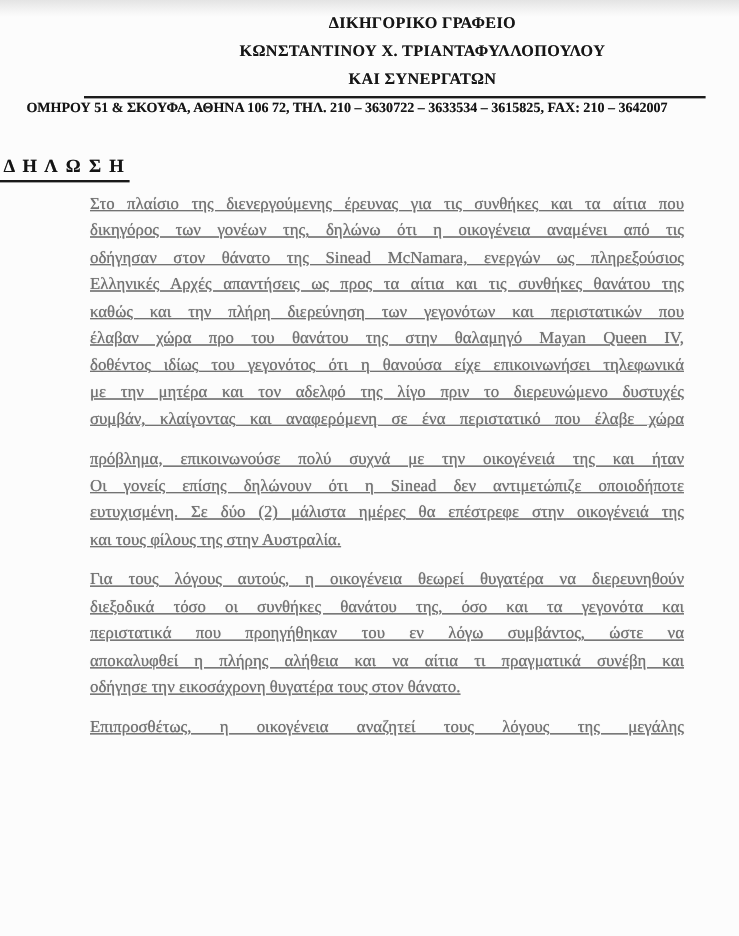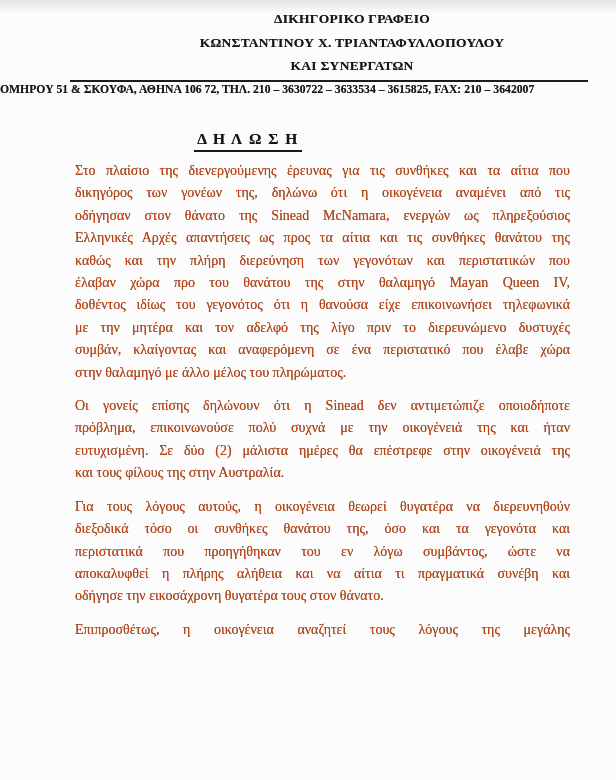--- a/index.html
+++ b/index.html
@@ -31,37 +31,39 @@
   }
   .rule {
     position: absolute; top: 80px; left: 70px; width: 518px; height: 2px;
     background: #1c1c1c;
   }
   .address {
     position: absolute; top: 83px; left: 0; width: 514px;
     text-align: center; font-size: 11.7px; font-weight: bold;
     color: #141414; white-space: nowrap;
     text-shadow: 0 0 0.4px rgba(20,20,20,0.5);
+    padding-left: 22px;
   }
   .titlewrap {
     position: absolute; top: 129px; left: 0; width: 496px;
-    text-align: center; line-height: 20px;
+    text-align: left; line-height: 20px;
   }
   .doctitle {
     display: inline-block;
     font-size: 15.5px; font-weight: bold; letter-spacing: 1.5px;
     color: #141414;
     border-bottom: 2px solid #191919;
     padding: 0 3px 1px 3px;
     text-shadow: 0 0 0.5px rgba(20,20,20,0.55);
   }
   .docbody {
     position: absolute; top: 160px; left: 75px; width: 495px;
-    font-size: 14px; line-height: 22.4px; color: #c2410c;
+    font-size: 14px; line-height: 22.4px; color: #737373;
     text-shadow: 0 0 0.6px rgba(38,38,38,0.6);
+    text-decoration: underline;
   }
   .para { margin: 0 0 11px 0; }
   .ln {
     text-align: justify;
     text-align-last: justify;
     -moz-text-align-last: justify;
   }
   .ln.end {
     text-align-last: left;
     -moz-text-align-last: left;
@@ -90,26 +92,25 @@
     <div class="para">
       <div class="ln">Στο πλαίσιο της διενεργούμενης έρευνας για τις συνθήκες και τα αίτια που</div>
       <div class="ln">δικηγόρος των γονέων της, δηλώνω ότι η οικογένεια αναμένει από τις</div>
       <div class="ln">οδήγησαν στον θάνατο της Sinead McNamara, ενεργών ως πληρεξούσιος</div>
       <div class="ln">Ελληνικές Αρχές απαντήσεις ως προς τα αίτια και τις συνθήκες θανάτου της</div>
       <div class="ln">καθώς και την πλήρη διερεύνηση των γεγονότων και περιστατικών που</div>
       <div class="ln">έλαβαν χώρα προ του θανάτου της στην θαλαμηγό Mayan Queen IV,</div>
       <div class="ln">δοθέντος ιδίως του γεγονότος ότι η θανούσα είχε επικοινωνήσει τηλεφωνικά</div>
       <div class="ln">με την μητέρα και τον αδελφό της λίγο πριν το διερευνώμενο δυστυχές</div>
       <div class="ln">συμβάν, κλαίγοντας και αναφερόμενη σε ένα περιστατικό που έλαβε χώρα</div>
-      <div class="ln end">στην θαλαμηγό με άλλο μέλος του πληρώματος.</div>
     </div>
 
     <div class="para">
+      <div class="ln">πρόβλημα, επικοινωνούσε πολύ συχνά με την οικογένειά της και ήταν</div>
       <div class="ln">Οι γονείς επίσης δηλώνουν ότι η Sinead δεν αντιμετώπιζε οποιοδήποτε</div>
-      <div class="ln">πρόβλημα, επικοινωνούσε πολύ συχνά με την οικογένειά της και ήταν</div>
       <div class="ln">ευτυχισμένη. Σε δύο (2) μάλιστα ημέρες θα επέστρεφε στην οικογένειά της</div>
       <div class="ln end">και τους φίλους της στην Αυστραλία.</div>
     </div>
 
     <div class="para">
       <div class="ln">Για τους λόγους αυτούς, η οικογένεια θεωρεί θυγατέρα να διερευνηθούν</div>
       <div class="ln">διεξοδικά τόσο οι συνθήκες θανάτου της, όσο και τα γεγονότα και</div>
       <div class="ln">περιστατικά που προηγήθηκαν του εν λόγω συμβάντος, ώστε να</div>
       <div class="ln">αποκαλυφθεί η πλήρης αλήθεια και να αίτια τι πραγματικά συνέβη και</div>
       <div class="ln end">οδήγησε την εικοσάχρονη θυγατέρα τους στον θάνατο.</div>

